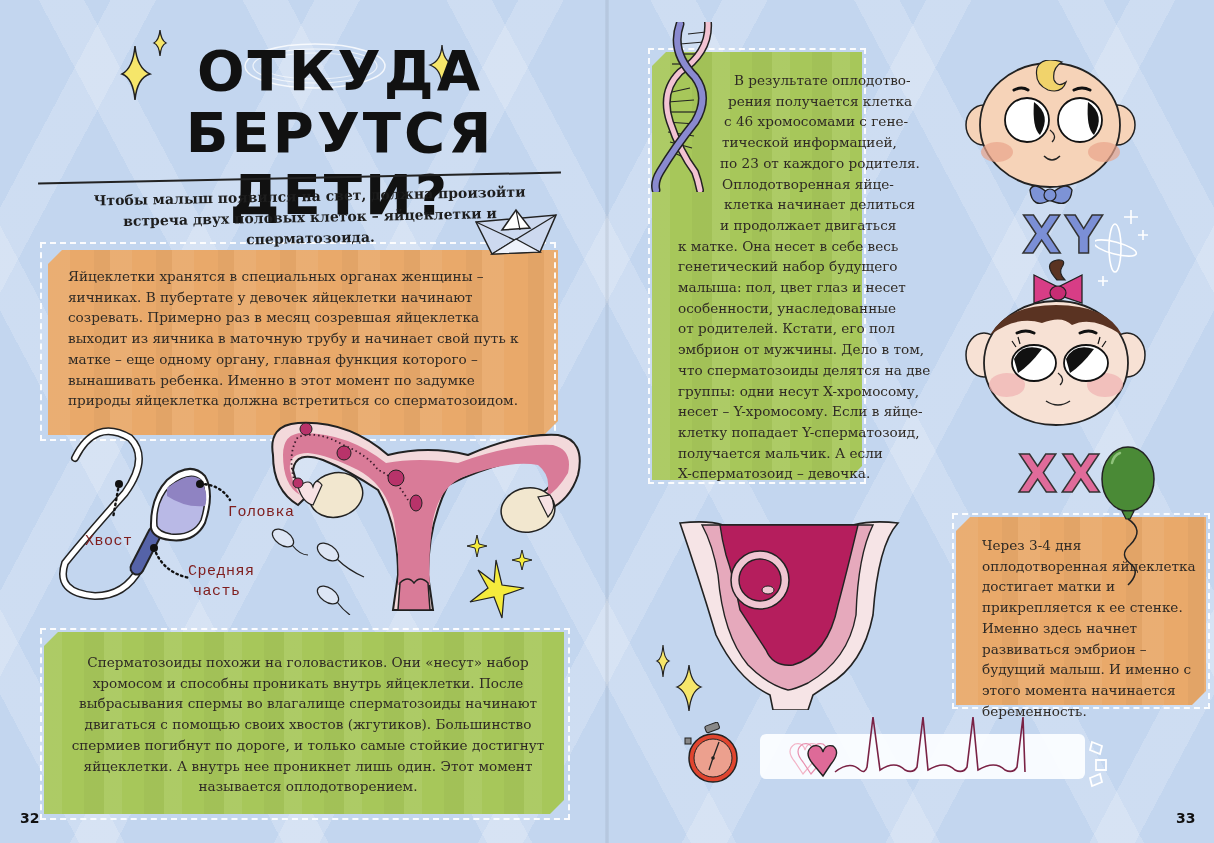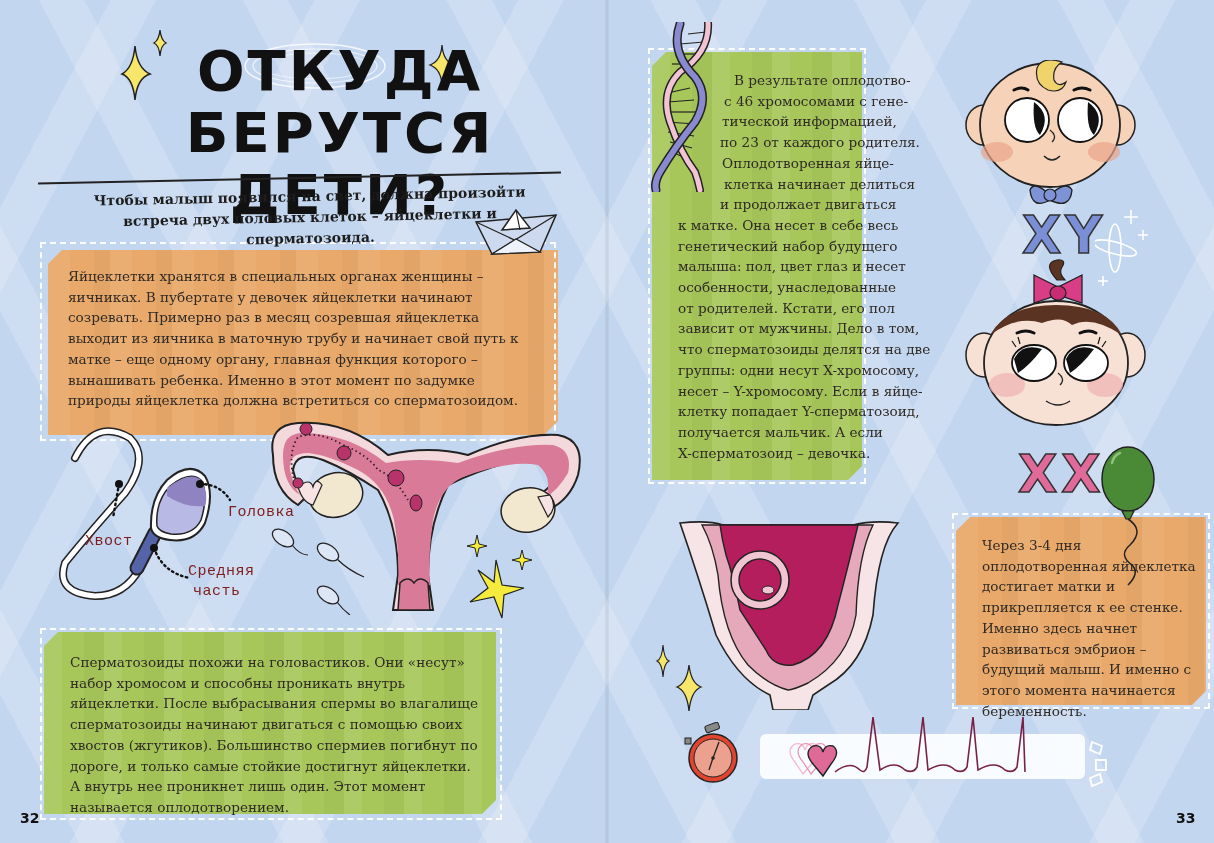--- a/index.html
+++ b/index.html
@@ -65,21 +65,21 @@
   .card.green .fill {
     background:
       repeating-linear-gradient(90deg, rgba(255,255,255,0.07) 0 18px, rgba(255,255,255,0) 18px 40px, rgba(0,0,0,0.03) 40px 60px),
       #a7c75a;
   }
 
   .card-eggs { left: 48px; top: 250px; width: 510px; height: 185px; }
   .card-eggs .dash { left: -8px; top: -8px; right: 2px; bottom: -6px; }
   .card-eggs .text { padding: 16px 18px 0 20px; }
 
-  .card-sperm { left: 44px; top: 632px; width: 452px; height: 182px; }
+  .card-sperm { left: 44px; top: 632px; width: 520px; height: 182px; text-align: center; }
   .card-sperm .dash { left: -4px; top: -4px; right: -6px; bottom: -6px; }
   .card-sperm .text { padding: 20px 18px 0 26px; }
 
   .card-fert { left: 652px; top: 52px; width: 210px; height: 428px; }
   .card-fert .dash { left: -4px; top: -4px; right: -4px; bottom: -4px; }
   .card-fert .text { padding: 18px 12px 0 0; }
   .card-fert .l { display: block; white-space: nowrap; }
 
   .card-impl { left: 912px; top: 517px; width: 250px; height: 188px; margin-left: 44px; }
   .card-impl .dash { left: -4px; top: -4px; right: -4px; bottom: -4px; }
@@ -209,32 +209,33 @@
   <p class="text">Сперматозоиды похожи на головастиков. Они «несут» набор хромосом и способны проникать внутрь яйцеклетки. После выбрасывания спермы во влагалище сперматозоиды начинают двигаться с помощью своих хвостов (жгутиков). Большинство спермиев погибнут по дороге, и только самые стойкие достигнут яйцеклетки. А внутрь нее проникнет лишь один. Этот момент называется оплодотворением.</p>
 </div>
 
 <span class="page-num" style="left:20px">32</span>
 
 <div class="card green card-fert">
   <div class="fill"></div>
   <div class="dash"></div>
   <div class="text">
     <span class="l" style="padding-left:82px">В результате оплодотво-</span>
+    <span class="l" style="padding-left:76px">рения получается клетка</span>
     <span class="l" style="padding-left:72px">с 46 хромосомами с гене-</span>
     <span class="l" style="padding-left:70px">тической информацией,</span>
     <span class="l" style="padding-left:68px">по 23 от каждого родителя.</span>
     <span class="l" style="padding-left:70px">Оплодотворенная яйце-</span>
     <span class="l" style="padding-left:72px">клетка начинает делиться</span>
     <span class="l" style="padding-left:68px">и продолжает двигаться</span>
     <span class="l" style="padding-left:26px">к матке. Она несет в себе весь</span>
     <span class="l" style="padding-left:26px">генетический набор будущего</span>
     <span class="l" style="padding-left:26px">малыша: пол, цвет глаз и несет</span>
     <span class="l" style="padding-left:26px">особенности, унаследованные</span>
     <span class="l" style="padding-left:26px">от родителей. Кстати, его пол</span>
-    <span class="l" style="padding-left:26px">зависит от мужчины. Дело в том,</span>
+    <span class="l" style="padding-left:26px">эмбрион от мужчины. Дело в том,</span>
     <span class="l" style="padding-left:26px">что сперматозоиды делятся на две</span>
     <span class="l" style="padding-left:26px">группы: одни несут X-хромосому,</span>
     <span class="l" style="padding-left:26px">несет – Y-хромосому. Если в яйце-</span>
     <span class="l" style="padding-left:26px">клетку попадает Y-сперматозоид,</span>
     <span class="l" style="padding-left:26px">получается мальчик. А если</span>
     <span class="l" style="padding-left:26px">X-сперматозоид – девочка.</span>
   </div>
 </div>
 
 <svg class="abs" style="left:650px;top:22px;z-index:3" width="80" height="170" viewBox="0 0 80 170">

